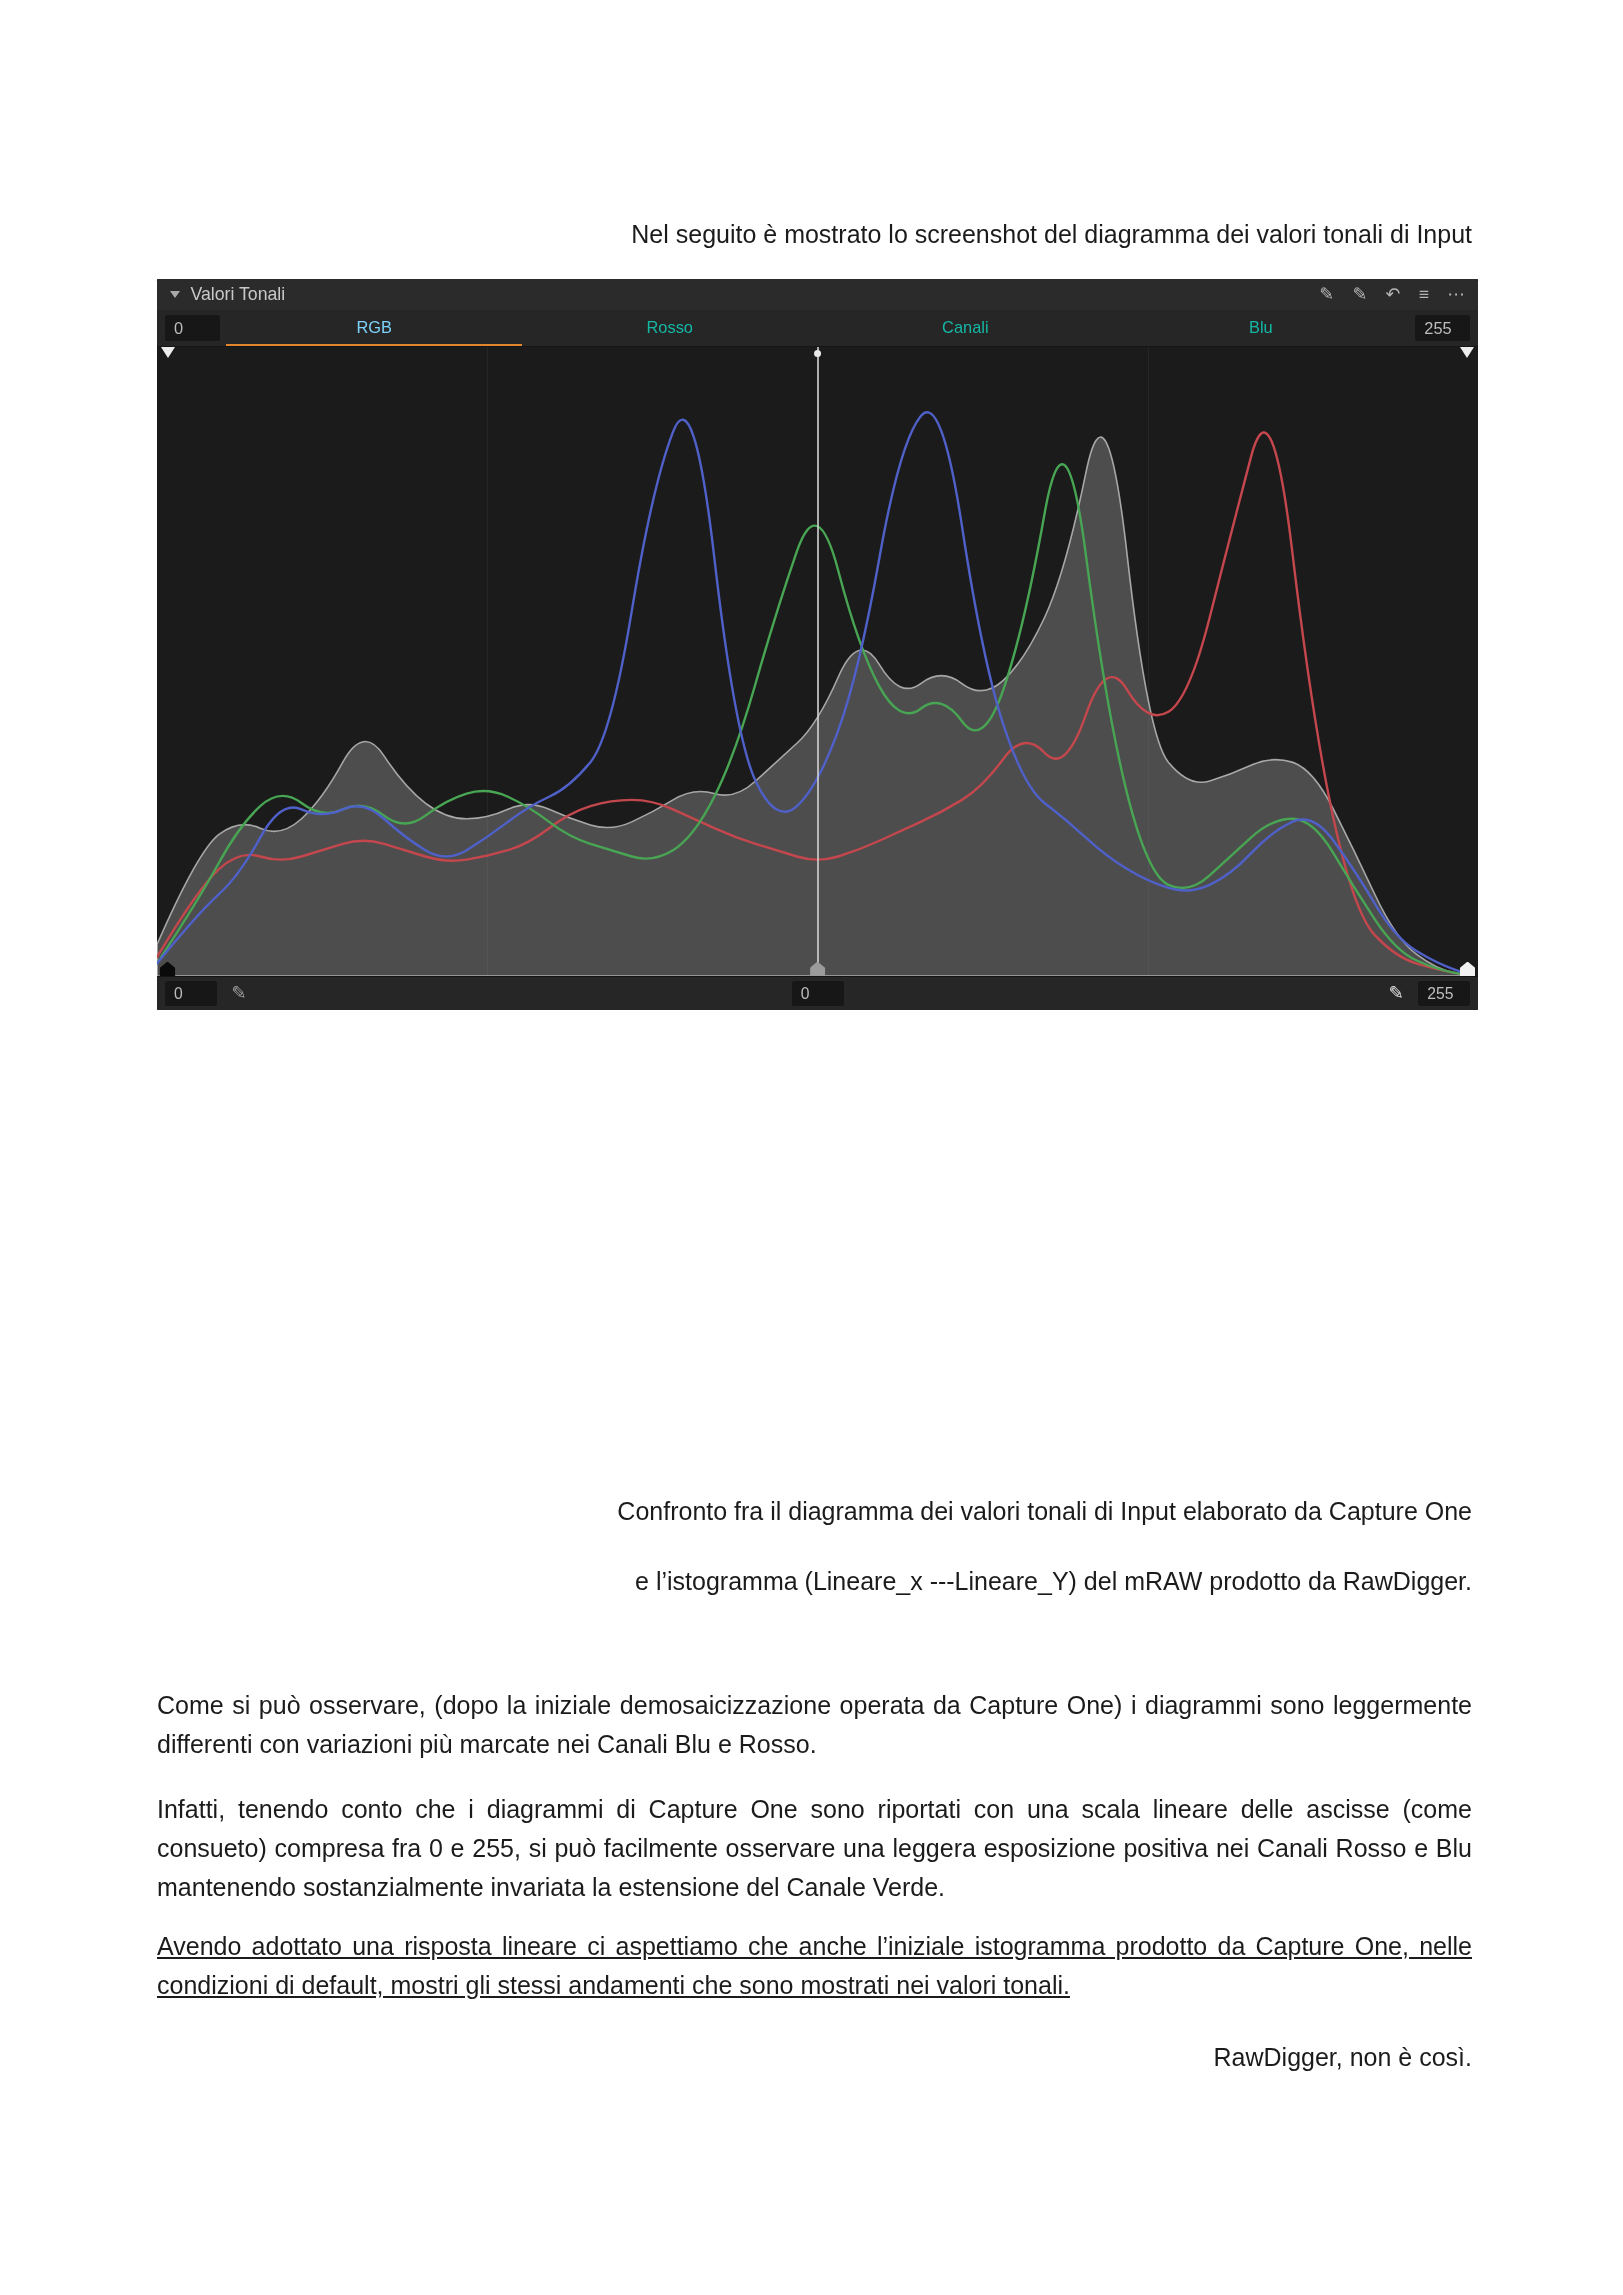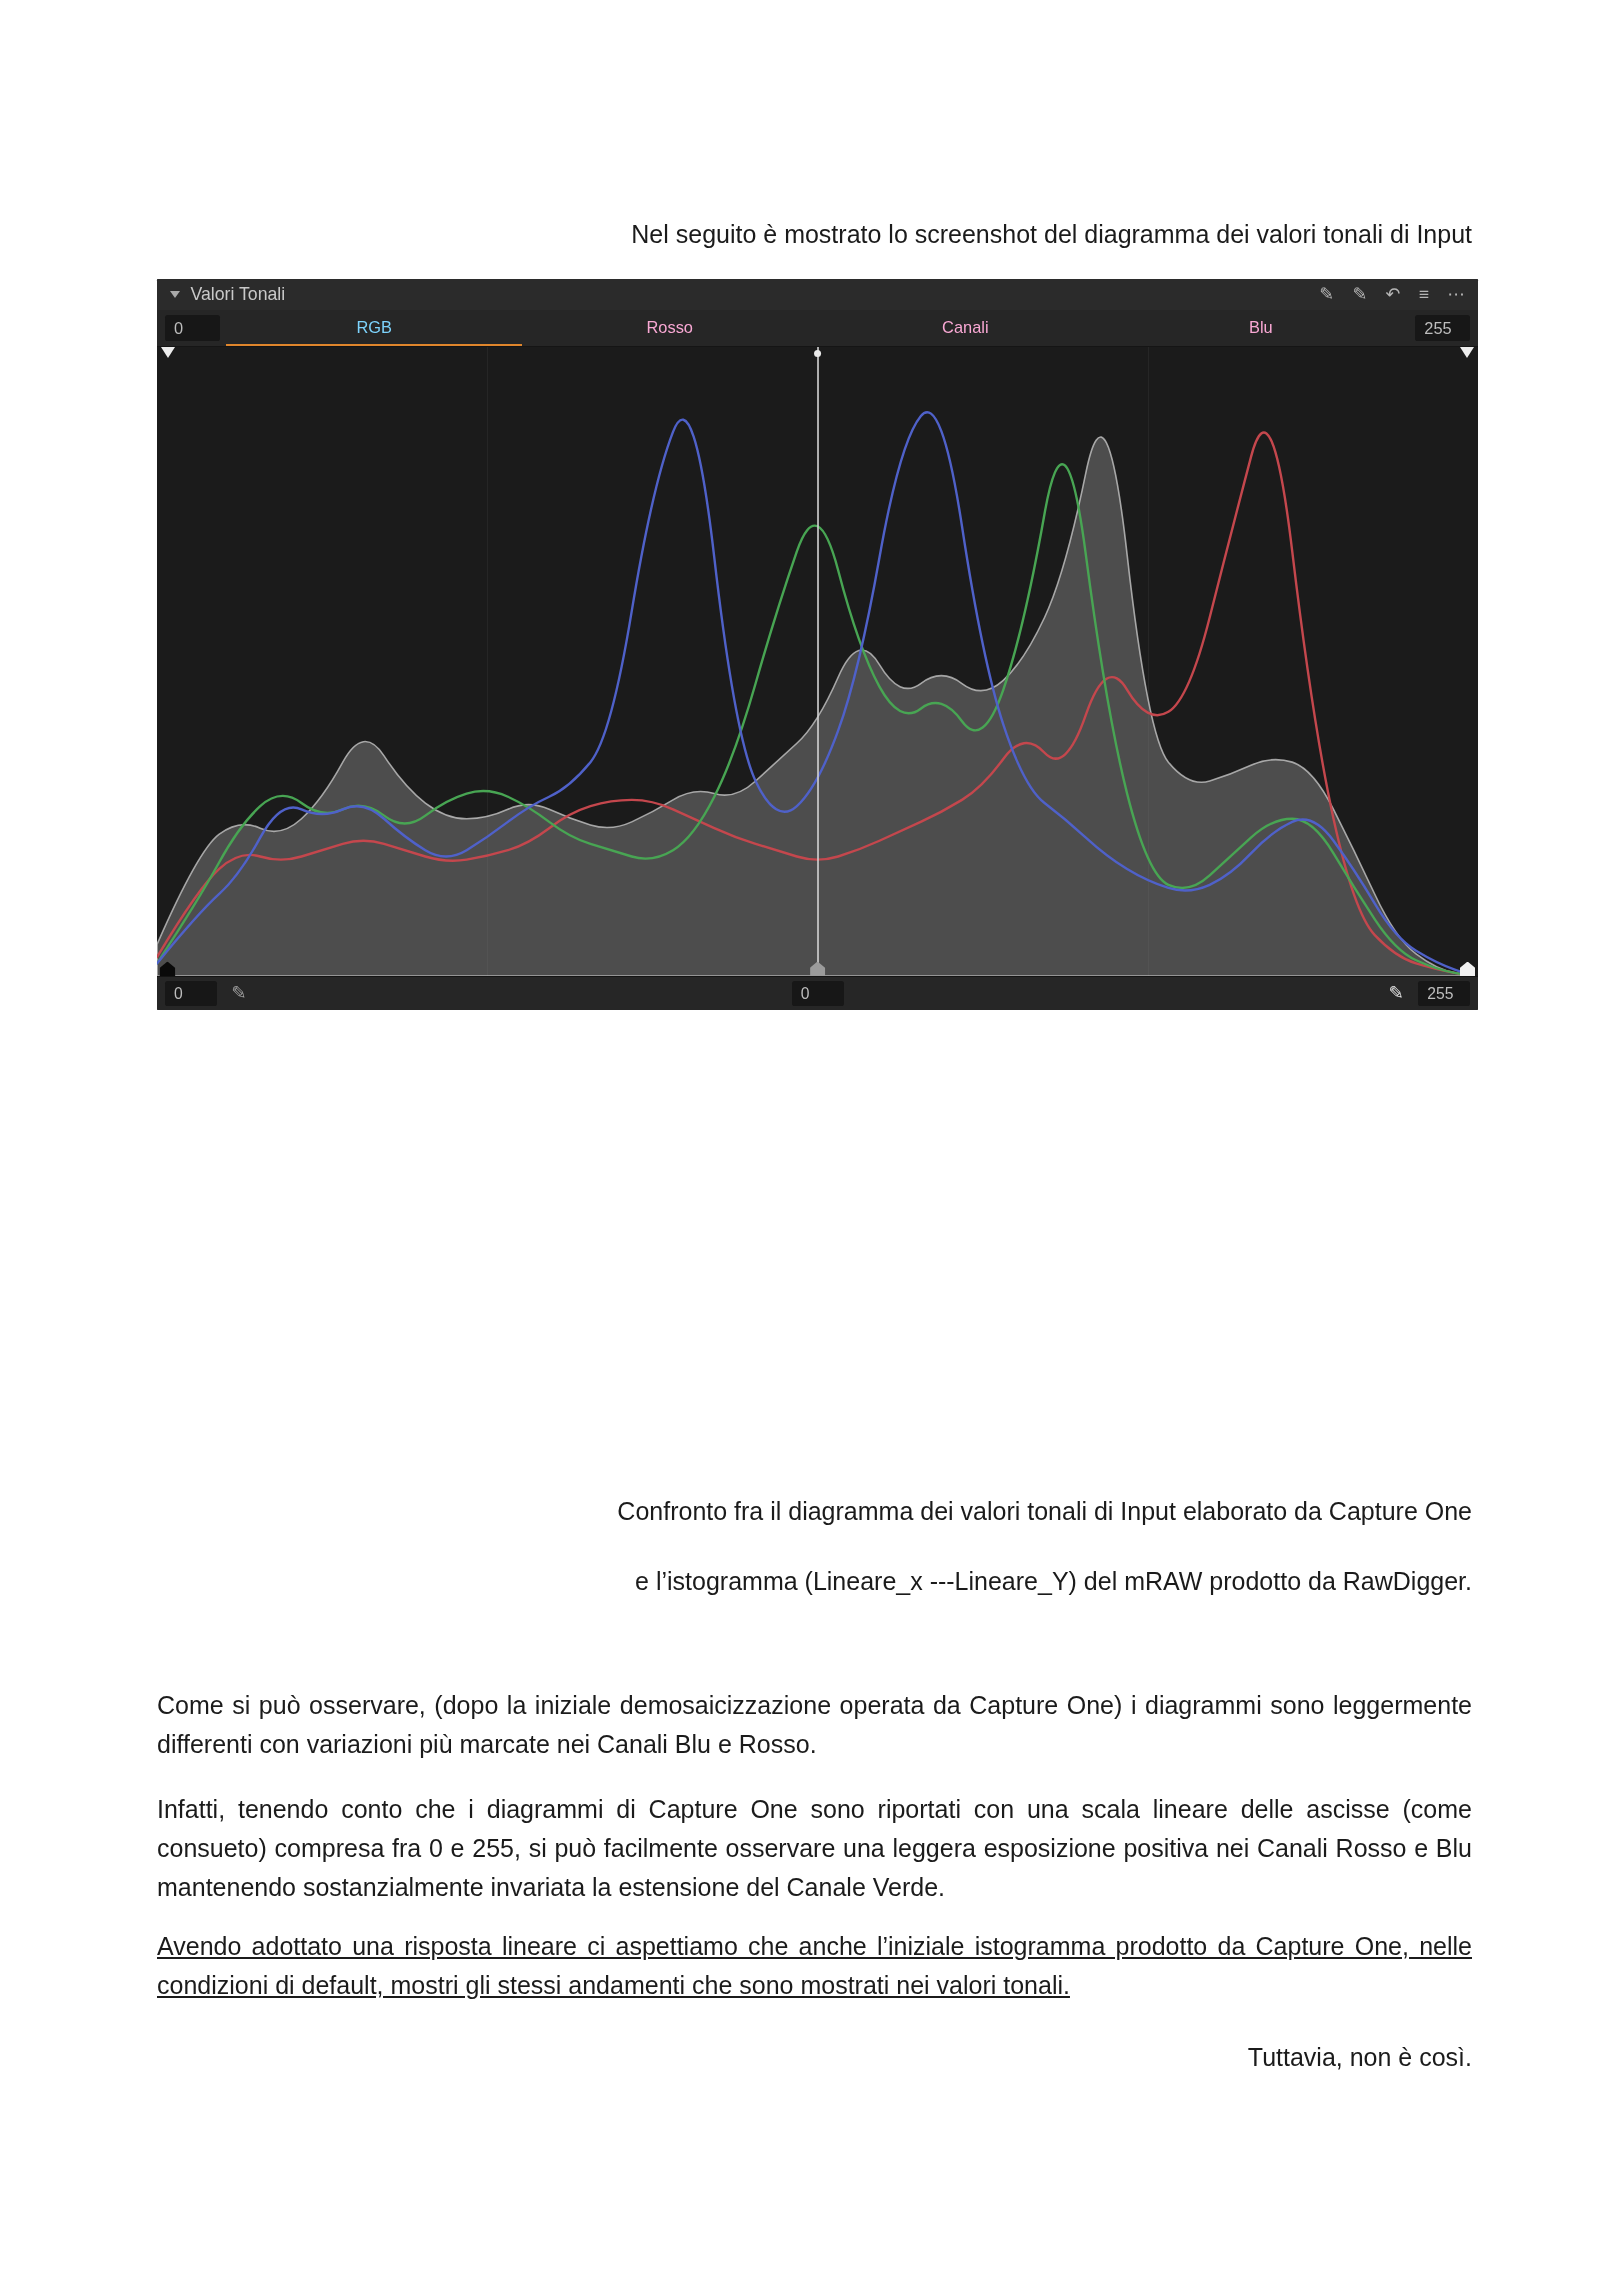--- a/index.html
+++ b/index.html
@@ -17,21 +17,21 @@
   .panel { left:157px; top:279px; width:1321px; height:731px; background:#1d1d1d; overflow:hidden; border-radius:1.3px; }
   .panel-header { height:31px; background:#2b2b2b; display:flex; align-items:center; padding:0 13px; }
   .chevron { width:0; height:0; border-left:5.9px solid transparent; border-right:5.9px solid transparent; border-top:7.2px solid #a9a9a9; margin-right:10.5px; cursor:pointer; }
   .panel-title { color:#c9c9c9; font-size:17.7px; }
   .header-icons { margin-left:auto; display:flex; align-items:center; gap:18.3px; }
   .hicon { color:#b5b5b5; font-size:17.7px; line-height:1; cursor:pointer; }
 
   .tab-row { height:37px; background:#262626; display:flex; align-items:center; padding:0 7.9px; gap:6.5px; border-bottom:0.7px solid #151515; }
   .num-box { background:#171717; color:#bdbdbd; font-size:16.4px; border-radius:2.6px; height:26px; min-width:55px; padding:0 9.2px; display:flex; align-items:center; cursor:text; }
   .tabs { flex:1; display:flex; height:100%; }
-  .tab { flex:1; display:flex; align-items:center; justify-content:center; color:#f9a8d4; font-size:16.4px; border-bottom:2.6px solid transparent; cursor:pointer; }
+  .tab { flex:1; display:flex; align-items:center; justify-content:center; color:#14b8a6; font-size:16.4px; border-bottom:2.6px solid transparent; cursor:pointer; }
   .tab.active { color:#7dd3fc; border-bottom-color:#e0862c; }
 
   .histogram { position:relative; height:629px; background:#1b1b1b; }
   .gridline { position:absolute; top:0; bottom:0; width:0.7px; background:rgba(255,255,255,0.05); }
   .hist-svg { position:absolute; left:0; top:0; width:100%; height:100%; display:block; }
   .mid-line { position:absolute; top:0; bottom:0; left:50%; width:2px; margin-left:-0.7px; background:rgba(210,210,210,0.8); cursor:ew-resize; }
   .mid-top-dot { position:absolute; top:2.6px; left:50%; transform:translateX(-50%); width:7.9px; height:7.9px; border-radius:50%; background:#e9e9e9; cursor:ew-resize; }
   .marker-left { position:absolute; top:0; left:3.9px; width:0; height:0; border-left:7.2px solid transparent; border-right:7.2px solid transparent; border-top:11px solid #ededed; cursor:ew-resize; }
   .marker-right { position:absolute; top:0; right:3.9px; width:0; height:0; border-left:7.2px solid transparent; border-right:7.2px solid transparent; border-top:11px solid #ededed; cursor:ew-resize; }
   .handle { position:absolute; bottom:0; width:15.7px; height:14.4px; clip-path:polygon(50% 0, 100% 45%, 100% 100%, 0 100%, 0 45%); cursor:ew-resize; }
@@ -104,14 +104,14 @@
     <div class="num-box">255</div>
   </div>
 
 </div>
 
 <div class="abs doc-text" style="top:1492px;">Confronto fra il diagramma dei valori tonali di Input elaborato da Capture One</div>
 <div class="abs doc-text" style="top:1562px;">e l’istogramma (Lineare_x ---Lineare_Y) del mRAW prodotto da RawDigger.</div>
 <div class="abs doc-text justify" style="top:1686px;">Come si può osservare, (dopo la iniziale demosaicizzazione operata da Capture One) i diagrammi sono leggermente differenti con variazioni più marcate nei Canali Blu e Rosso.</div>
 <div class="abs doc-text justify" style="top:1790px;">Infatti, tenendo conto che i diagrammi di Capture One sono riportati con una scala lineare delle ascisse (come consueto) compresa fra 0 e 255, si può facilmente osservare una leggera esposizione positiva nei Canali Rosso e Blu mantenendo sostanzialmente invariata la estensione del Canale Verde.</div>
 <div class="abs doc-text justify" style="top:1927px;text-decoration:underline;">Avendo adottato una risposta lineare ci aspettiamo che anche l’iniziale istogramma prodotto da Capture One, nelle condizioni di default, mostri gli stessi andamenti che sono mostrati nei valori tonali.</div>
-<div class="abs doc-text" style="top:2038px;">Tuttavia, non è così.</div>
+<div class="abs doc-text" style="top:2038px;">RawDigger, non è così.</div>
 
 
 </body></html>

